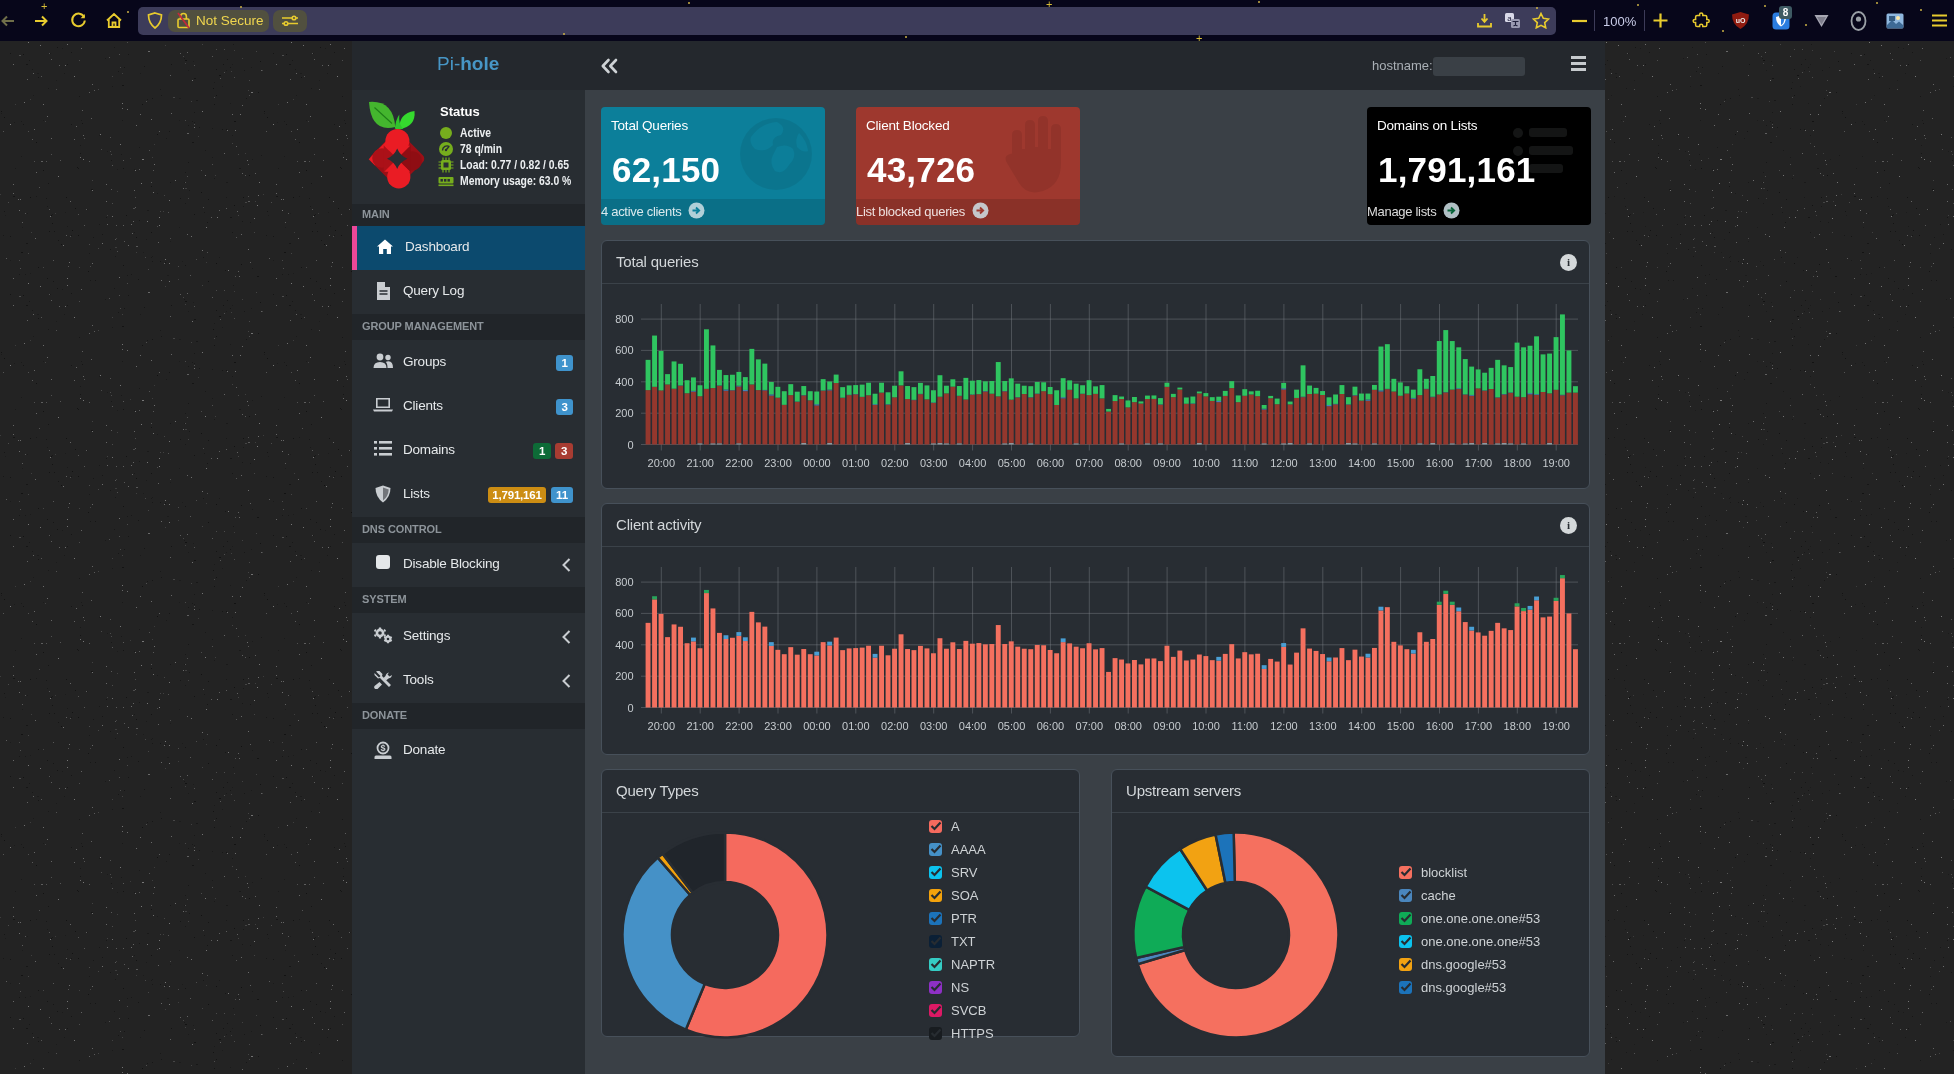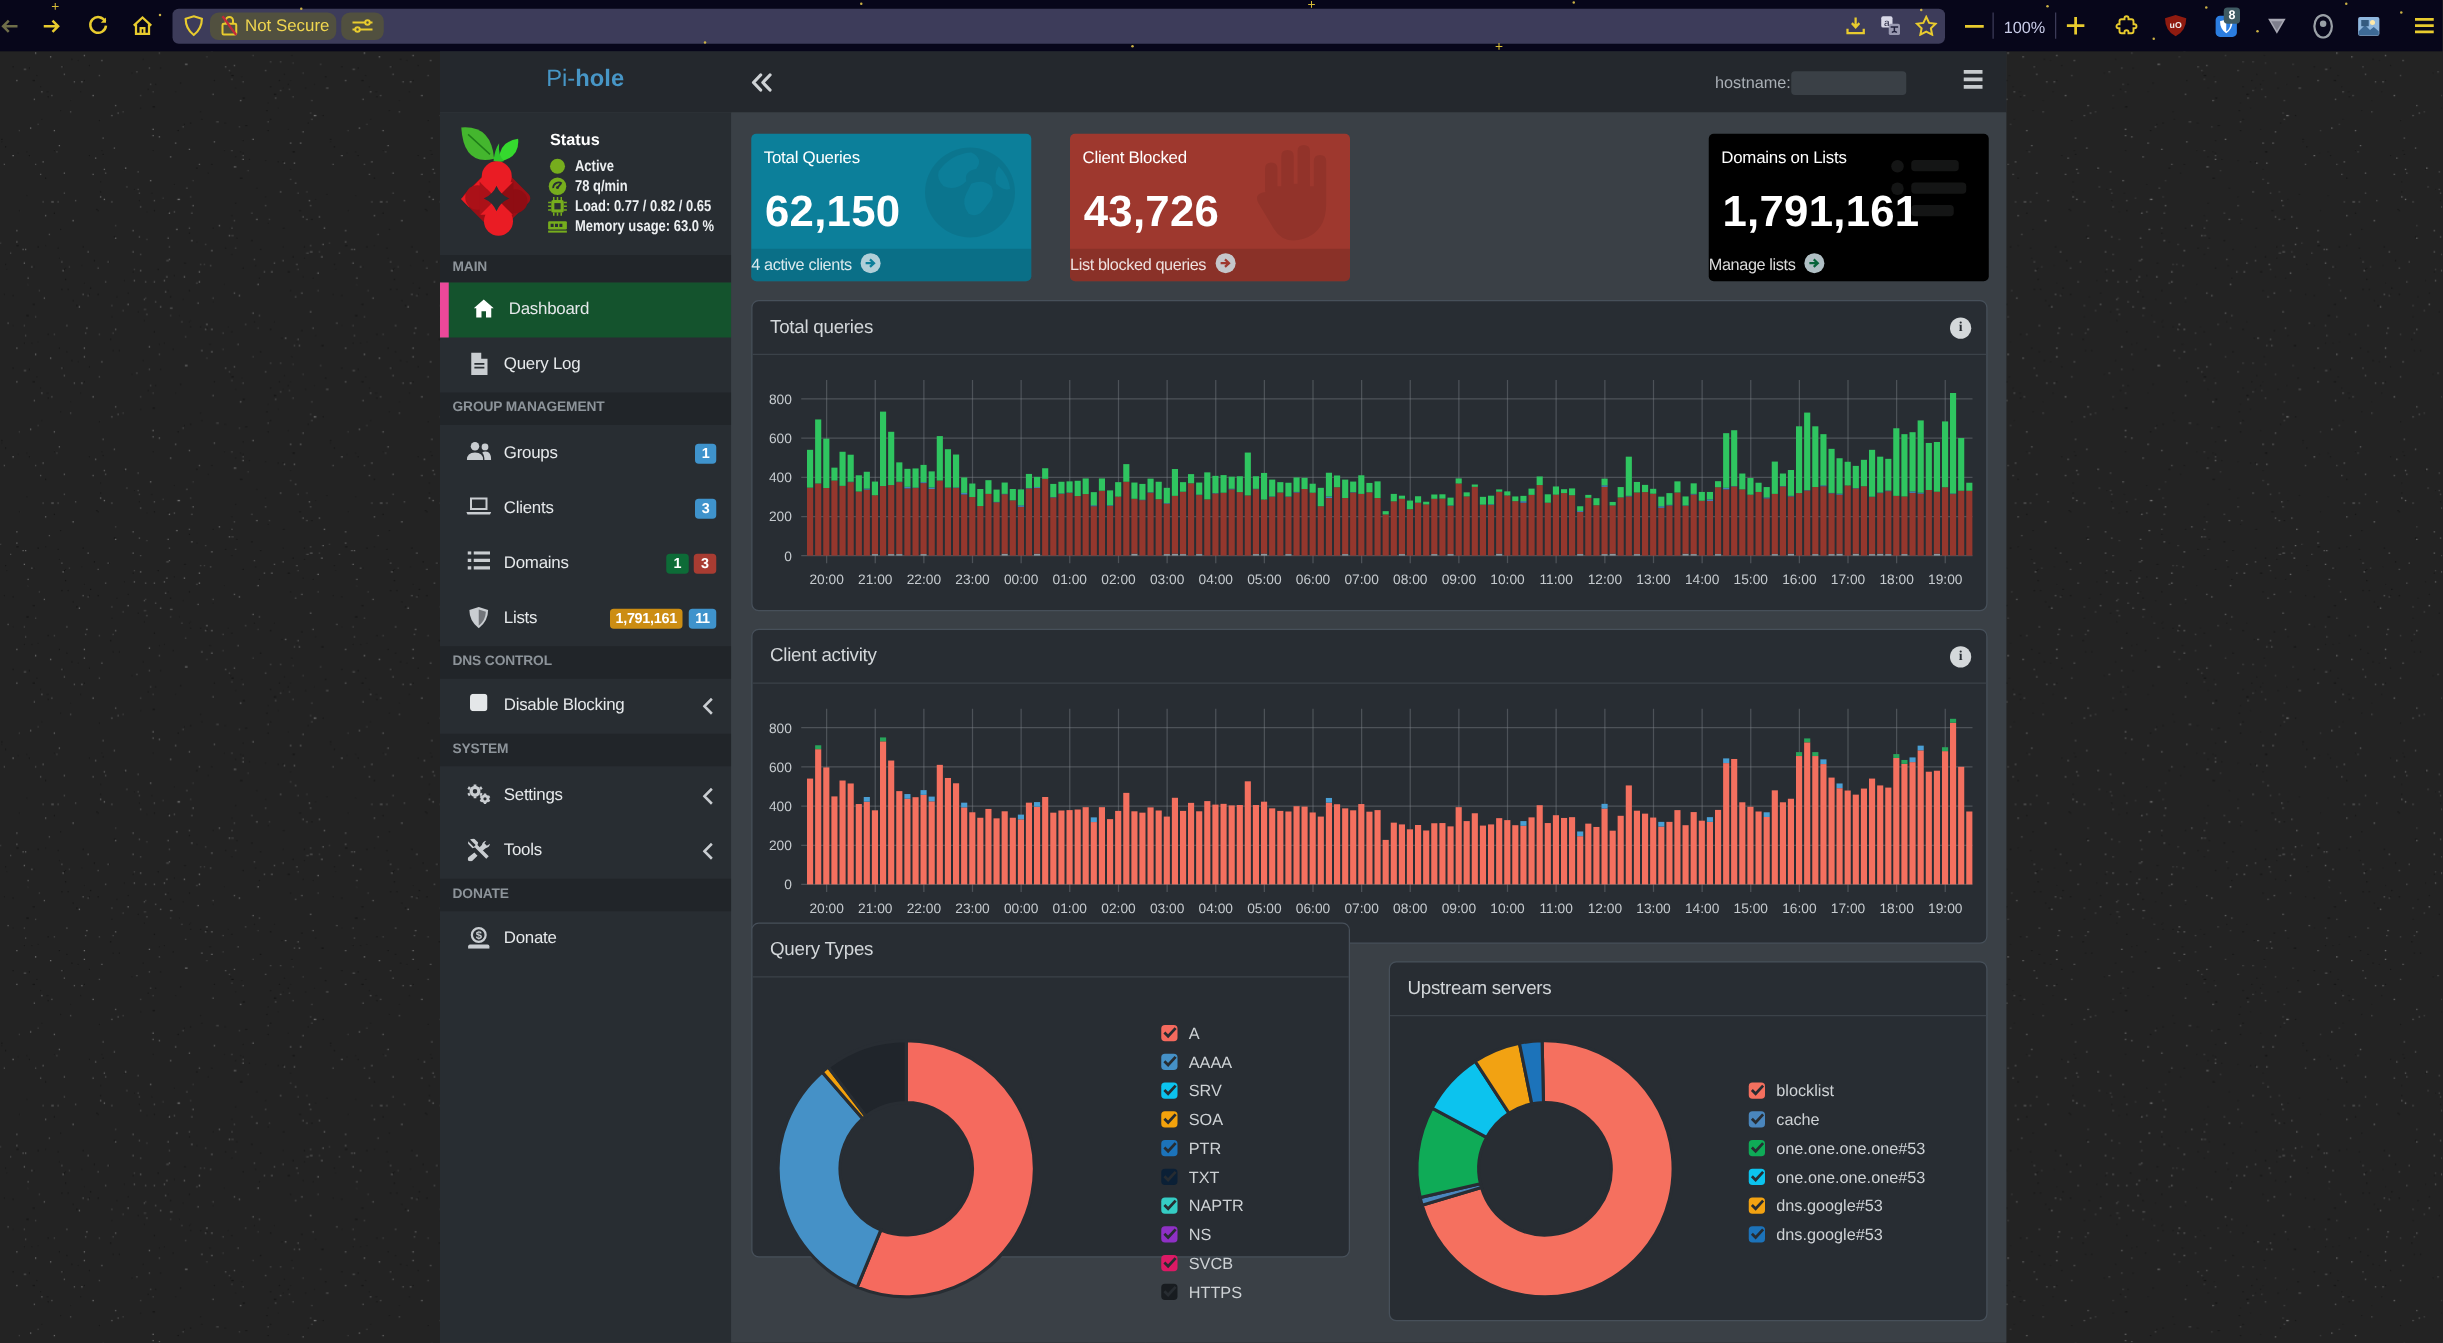--- a/index.html
+++ b/index.html
@@ -691,21 +691,21 @@
             <rect x="9.5" y="6" width="2.4" height="2.6"></rect>
           </g>
           <g fill="#76ad1d">
             <rect x="0.5" y="11.5" width="15" height="1.6"></rect>
           </g>
         </svg>
         <div class="abs nw" style="left:108px;top:83.5px;font-size:12.5px;font-weight:bold;color:#eceff1;width:max-content;transform:scaleX(0.83);transform-origin:0 50%">Memory usage: 63.0 %</div>
         <div class="shead" style="top:114px;height:22px">
           <span>MAIN</span>
         </div>
-        <div class="mitem" style="top:136px;background:#14532d;border-left:7px solid #ec4899;">
+        <div class="mitem" style="top:136px;background:#0c4a6e;border-left:5px solid #ec4899;">
           <span style="position:absolute;left:18px;top:50%;margin-top:-10px;width:20px;height:20px;text-align:center"><svg width="18" height="18" viewBox="0 0 18 18" fill="#fff">
               <path d="M9 1.5 L17 8.5 H15 V16 H10.8 V11 H7.2 V16 H3 V8.5 H1 Z"></path>
             </svg></span>
           <span class="lbl" style="left:48px">Dashboard</span>
         </div>
         <div class="mitem" style="top:180px;">
           <span style="position:absolute;left:21px;top:50%;margin-top:-10px;width:20px;height:20px;text-align:center"><svg width="15" height="18" viewBox="0 0 15 18" fill="#c9cdd1">
               <path d="M1 0 H9 L14 5 V18 H1 Z M9 0 L9 5 L14 5"></path>
               <g stroke="#292e33" stroke-width="1.4" fill="none">
                 <path d="M3.5 9 H11.5 M3.5 12 H11.5"></path>
@@ -868,21 +868,21 @@
             <span class="pt">Total queries</span>
             <span class="pinfo">i</span>
           </div>
         </div>
         <div class="panel" style="left:16px;top:413px;width:989px;height:252px">
           <div class="phead">
             <span class="pt">Client activity</span>
             <span class="pinfo">i</span>
           </div>
         </div>
-        <div class="panel" style="left:16px;top:648px;width:479px;height:268px">
+        <div class="panel" style="left:16px;top:679px;width:479px;height:268px">
           <div class="phead">
             <span class="pt">Query Types</span>
           </div>
         </div>
         <div class="panel" style="left:526px;top:679px;width:479px;height:288px">
           <div class="phead">
             <span class="pt">Upstream servers</span>
           </div>
         </div>
         <svg class="abs" style="left:16px;top:150px" width="989" height="249">

